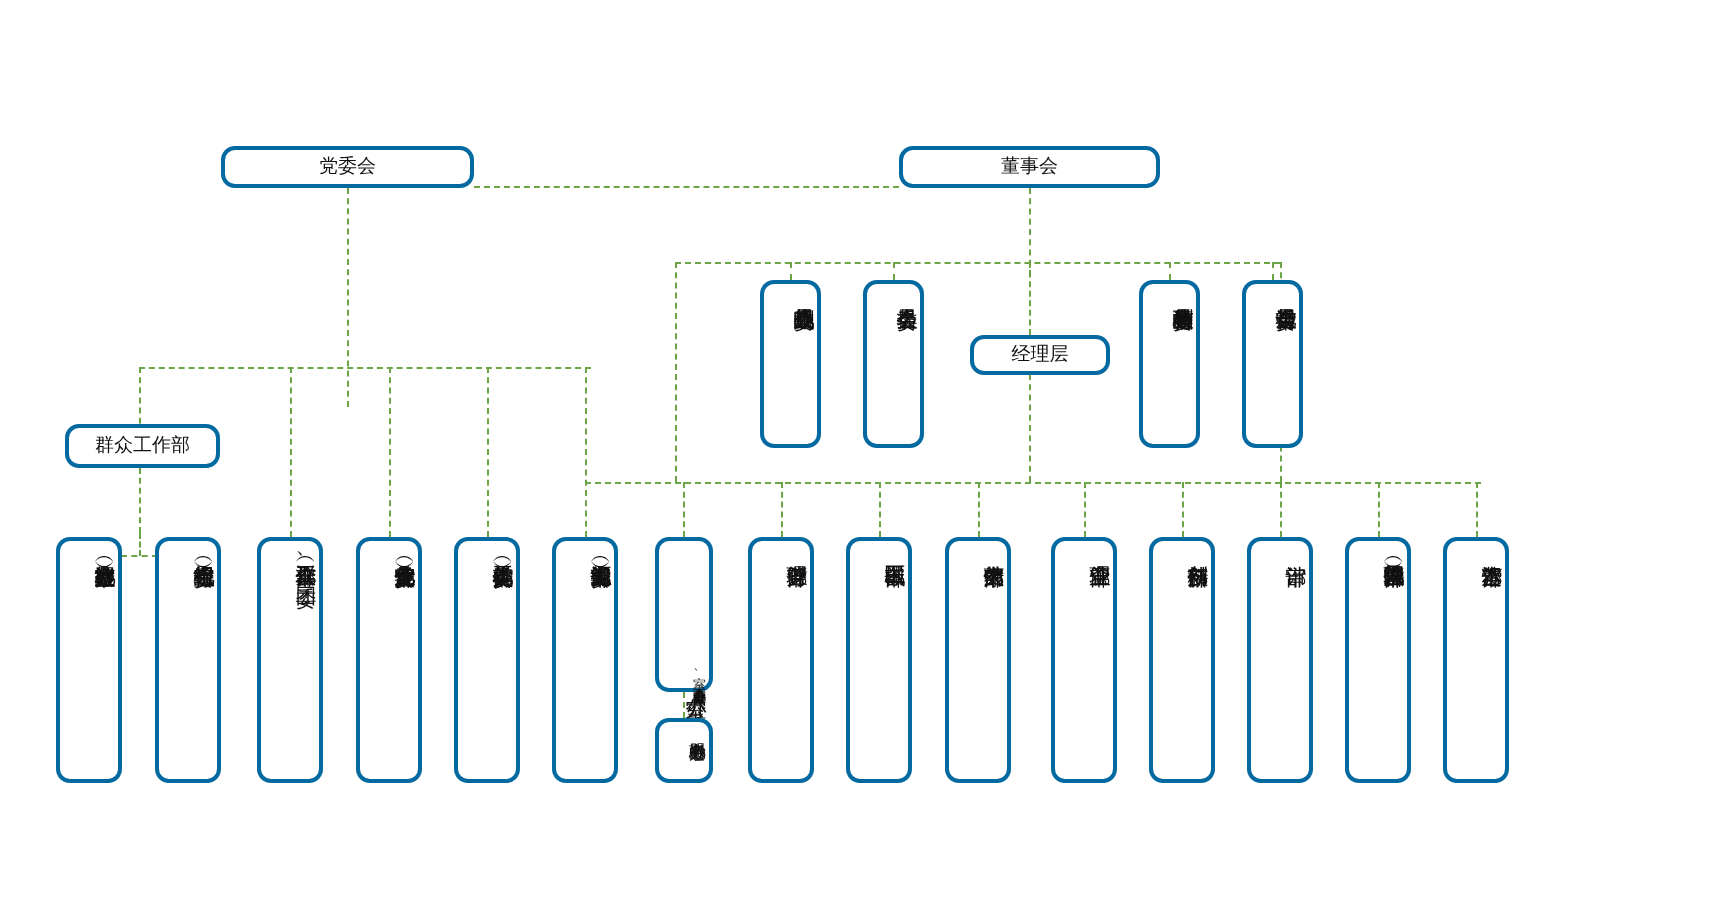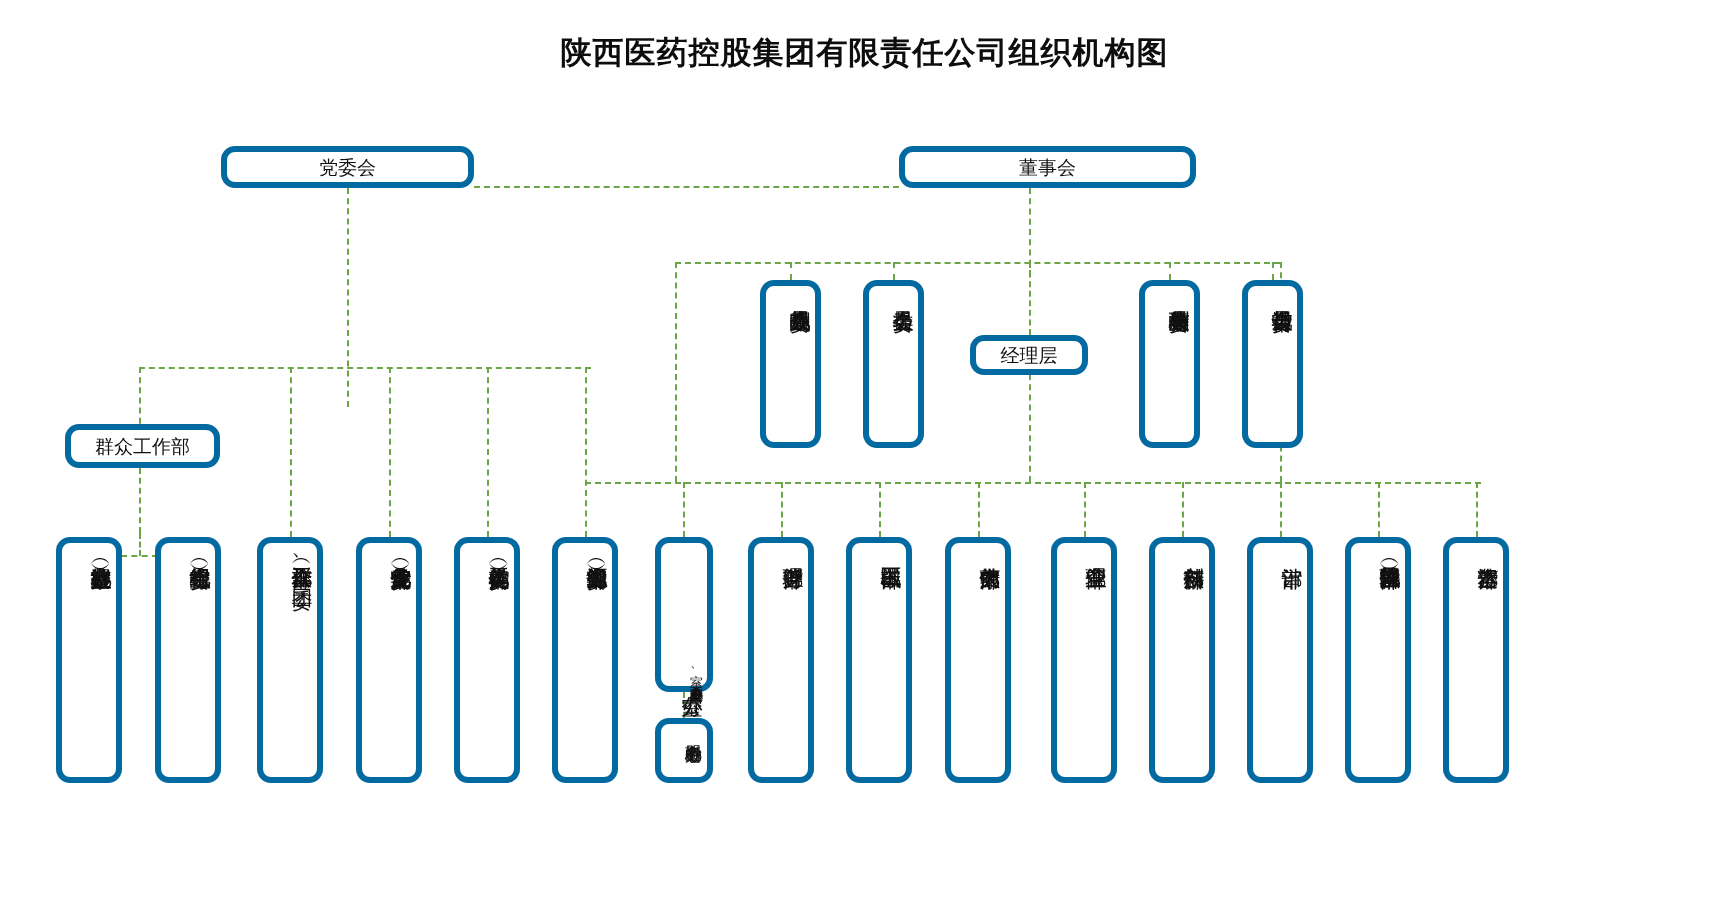--- a/index.html
+++ b/index.html
@@ -39,27 +39,28 @@
   }
   .conn.v {
     border-left: 2px dashed #6aa645;
     width: 0;
   }
 
   
   .node {
     position: absolute;
     z-index: 3;
-    border: 6px solid #0369a1;
+    border: 4px solid #0369a1;
     border-radius: 12px;
     background: #ffffff;
     display: flex;
     align-items: center;
     justify-content: center;
     color: #111111;
+    font-family: Liberation Mono, monospace;
   }
   .node.horiz {
     font-size: 19px;
     line-height: 1.2;
     text-align: center;
     border-radius: 14px;
   }
   
   .node.vert {
     writing-mode: vertical-rl;
@@ -109,21 +110,20 @@
     text-orientation: upright;
     font-size: 13px;
     line-height: 1.05;
   }
 </style>
 </head>
 <body>
 
 <div id="chart-root">
 
-  <div id="page-title">陕西医药控股集团有限责任公司组织机构图</div>
 
   <div class="conn h" style="left:474px; top:186px; width:425px;"></div>
 
   <div class="conn v" style="left:347px; top:188px; height:219px;"></div>
 
   <div class="conn v" style="left:1029px; top:188px; height:88px;"></div>
 
   <div class="conn h" style="left:675px; top:262px; width:605px;"></div>
 
   <div class="conn v" style="left:675px; top:262px; height:220px;"></div>
@@ -165,41 +165,41 @@
   <div class="conn v" style="left:1280px; top:482px; height:55px;"></div>
   <div class="conn v" style="left:1378px; top:482px; height:55px;"></div>
   <div class="conn v" style="left:1476px; top:482px; height:55px;"></div>
 
   <div class="conn v" style="left:683px; top:692px; height:26px;"></div>
 
   <div class="node horiz" style="left:221px; top:146px; width:253px; height:42px;">
     <span>党委会</span>
   </div>
 
-  <div class="node horiz" style="left:899px; top:146px; width:297px; height:42px;align-items:center;">
+  <div class="node horiz" style="left:899px; top:146px; width:261px; height:42px;align-items:center;">
     <span>董事会</span>
   </div>
 
   <div class="node vert" style="left:760px; top:280px; width:61px; height:168px;">
     <span class="vtext">战略规划委员会</span>
   </div>
 
   <div class="node vert" style="left:863px; top:280px; width:61px; height:168px;">
     <span class="vtext">提名委员会</span>
   </div>
 
   <div class="node vert" style="left:1139px; top:280px; width:61px; height:168px;">
     <span class="vtext">薪酬与考核委员会</span>
   </div>
 
   <div class="node vert" style="left:1242px; top:280px; width:61px; height:168px;">
     <span class="vtext">合规与审计委员会</span>
   </div>
 
-  <div class="node horiz" style="left:970px; top:335px; width:118px; height:40px;">
+  <div class="node horiz" style="left:970px; top:335px; width:140px; height:40px;">
     <span>经理层</span>
   </div>
 
   <div class="node horiz" style="left:65px; top:424px; width:155px; height:44px;">
     <span>群众工作部</span>
   </div>
 
   <div class="node vert" style="left:56px; top:537px; width:66px; height:246px;">
     <span class="vtext">纪检监察室（巡察办公室）</span>
   </div>

